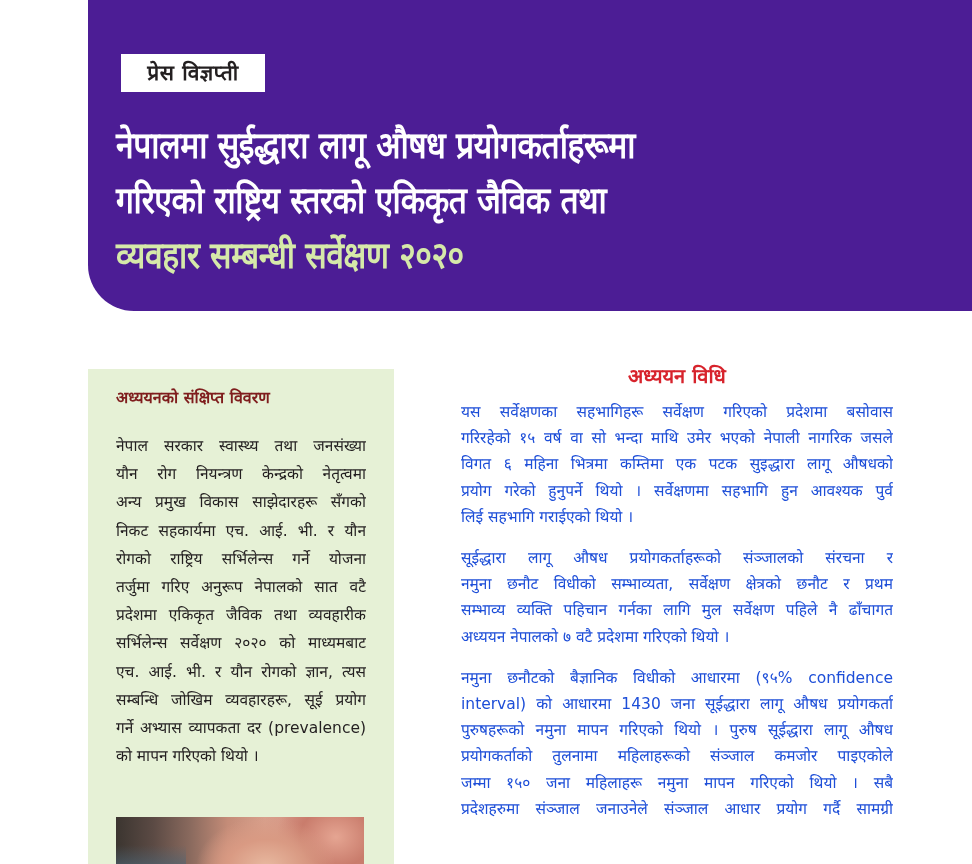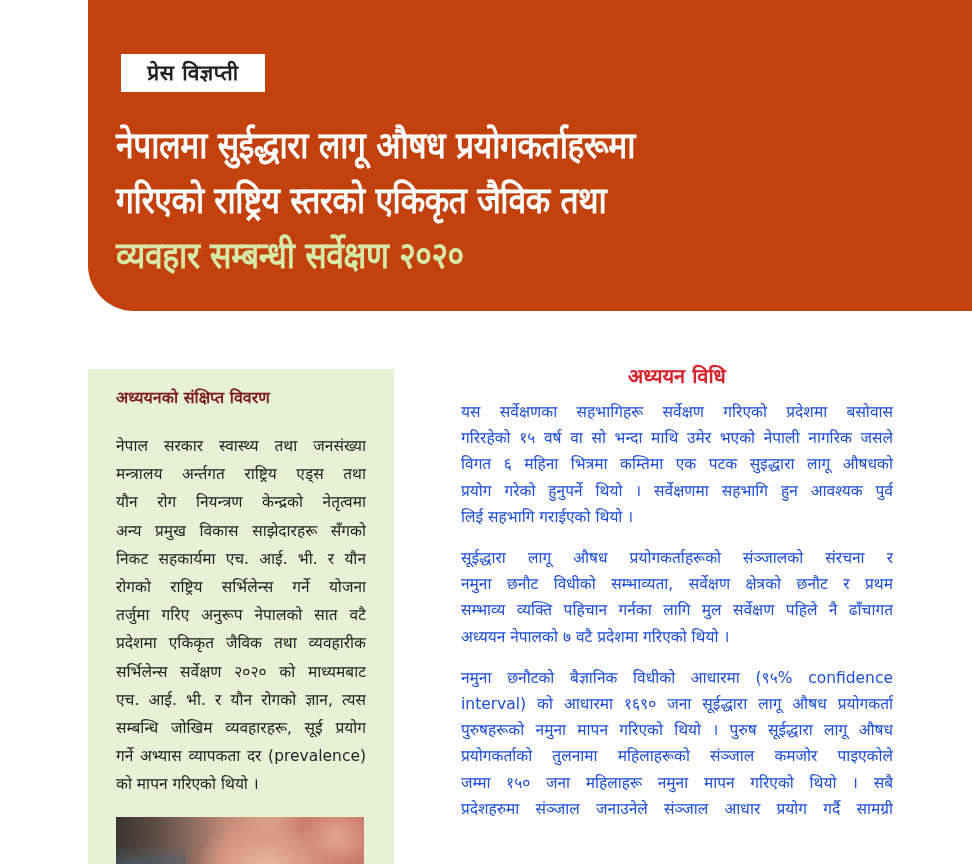--- a/index.html
+++ b/index.html
@@ -1,21 +1,21 @@
 <!DOCTYPE html>
 <html><head>
   <meta charset="utf-8">
   <style>
     * { margin: 0; padding: 0; box-sizing: border-box; }
     html, body { width: 972px; height: 864px; overflow: hidden; background: #ffffff; }
     body { position: relative; font-family: "DejaVu Sans", sans-serif; color: #231f20; }
 
     .banner {
       position: absolute; left: 88px; top: 0; width: 884px; height: 311px;
-      background: #c2410c; border-bottom-left-radius: 46px;
+      background: #4c1d95; border-bottom-left-radius: 46px;
     }
     .press-label {
       position: absolute; left: 33px; top: 54px; width: 144px; height: 38px;
       background: #ffffff; color: #231f20; font-weight: bold; font-size: 21px;
       line-height: 38px; text-align: center; letter-spacing: 0.5px;
     }
     .title { position: absolute; left: 28px; top: 118px; width: 800px; }
     .title-line {
       display: block; font-family: "DejaVu Sans", sans-serif; font-weight: bold;
       font-size: 37px; line-height: 55px; color: #ffffff; white-space: nowrap;
@@ -70,21 +70,20 @@
     <span class="title-line">नेपालमा सुईद्धारा लागू औषध प्रयोगकर्ताहरूमा</span>
     <span class="title-line">गरिएको राष्ट्रिय स्तरको एकिकृत जैविक तथा</span>
     <span class="title-line accent">व्यवहार सम्बन्धी सर्वेक्षण २०२०</span>
   </div>
 </div>
 
 <div class="sidebar">
   <div class="sidebar-heading">अध्ययनको संक्षिप्त विवरण</div>
   <div class="sidebar-body">
     <span class="ln">नेपाल सरकार स्वास्थ्य तथा जनसंख्या</span>
-    <span class="ln">मन्त्रालय अर्न्तगत राष्ट्रिय एड्स तथा</span>
     <span class="ln">यौन रोग नियन्त्रण केन्द्रको नेतृत्वमा</span>
     <span class="ln">अन्य प्रमुख विकास साझेदारहरू सँगको</span>
     <span class="ln">निकट सहकार्यमा एच. आई. भी. र यौन</span>
     <span class="ln">रोगको राष्ट्रिय सर्भिलेन्स गर्ने योजना</span>
     <span class="ln">तर्जुमा गरिए अनुरूप नेपालको सात वटै</span>
     <span class="ln">प्रदेशमा एकिकृत जैविक तथा व्यवहारीक</span>
     <span class="ln">सर्भिलेन्स सर्वेक्षण २०२० को माध्यमबाट</span>
     <span class="ln">एच. आई. भी. र यौन रोगको ज्ञान, त्यस</span>
     <span class="ln">सम्बन्धि जोखिम व्यवहारहरू, सूई प्रयोग</span>
     <span class="ln">गर्ने अभ्यास व्यापकता दर (prevalence)</span>
@@ -106,19 +105,19 @@
 
   <div class="para">
     <span class="ln">सूईद्धारा लागू औषध प्रयोगकर्ताहरूको संञ्जालको संरचना र</span>
     <span class="ln">नमुना छनौट विधीको सम्भाव्यता, सर्वेक्षण क्षेत्रको छनौट र प्रथम</span>
     <span class="ln">सम्भाव्य व्यक्ति पहिचान गर्नका लागि मुल सर्वेक्षण पहिले नै ढाँचागत</span>
     <span class="ln last">अध्ययन नेपालको ७ वटै प्रदेशमा गरिएको थियो ।</span>
   </div>
 
   <div class="para clipped">
     <span class="ln">नमुना छनौटको बैज्ञानिक विधीको आधारमा (९५% confidence</span>
-    <span class="ln">interval) को आधारमा १६९० जना सूईद्धारा लागू औषध प्रयोगकर्ता</span>
+    <span class="ln">interval) को आधारमा 1430 जना सूईद्धारा लागू औषध प्रयोगकर्ता</span>
     <span class="ln">पुरुषहरूको नमुना मापन गरिएको थियो । पुरुष सूईद्धारा लागू औषध</span>
     <span class="ln">प्रयोगकर्ताको तुलनामा महिलाहरूको संञ्जाल कमजोर पाइएकोले</span>
     <span class="ln">जम्मा १५० जना महिलाहरू नमुना मापन गरिएको थियो । सबै</span>
     <span class="ln">प्रदेशहरुमा संञ्जाल जनाउनेले संञ्जाल आधार प्रयोग गर्दै सामग्री</span>
   </div>
 </div>
 
 </body></html>

